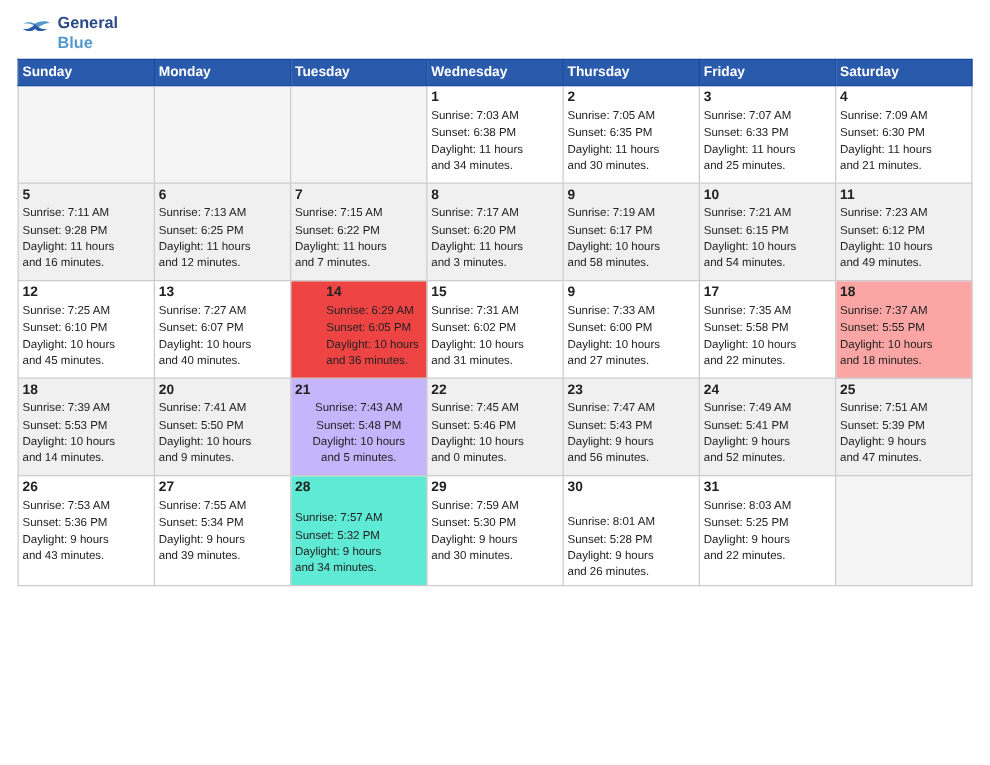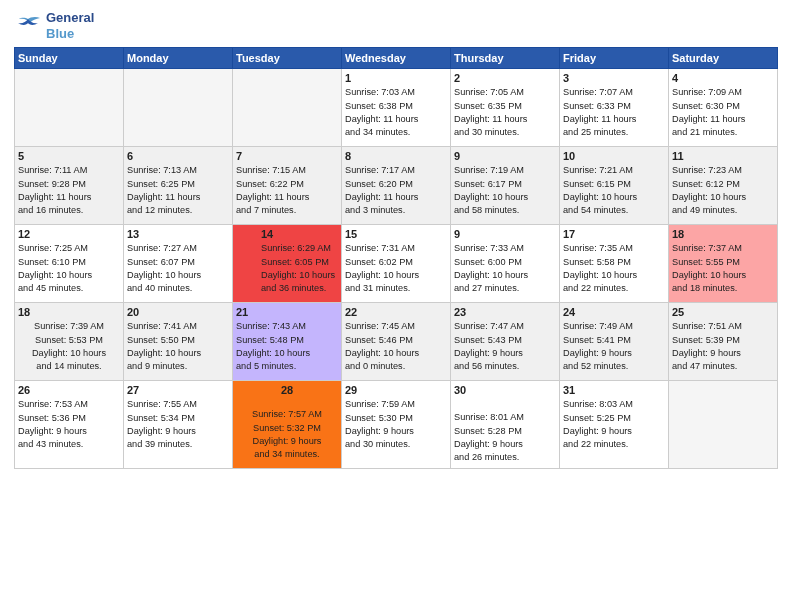--- a/index.html
+++ b/index.html
@@ -255,35 +255,35 @@
             <div class="day-num">18</div>
             <div class="day-info" style="white-space: pre-line;">Sunrise: 7:37 AM
 Sunset: 5:55 PM
 Daylight: 10 hours
 and 18 minutes.</div>
           </td>
         </tr>
         <tr>
           <td style="background: rgb(240, 240, 240);">
             <div class="day-num">18</div>
-            <div class="day-info" style="white-space: pre-line; text-align: center;">Sunrise: 7:39 AM
+            <div class="day-info" style="white-space: pre-line;">Sunrise: 7:39 AM
 Sunset: 5:53 PM
 Daylight: 10 hours
 and 14 minutes.</div>
           </td>
           <td style="background: rgb(240, 240, 240);">
             <div class="day-num">20</div>
             <div class="day-info" style="white-space: pre-line;">Sunrise: 7:41 AM
 Sunset: 5:50 PM
 Daylight: 10 hours
 and 9 minutes.</div>
           </td>
           <td style="background: #c4b5fd;">
             <div class="day-num">21</div>
-            <div class="day-info" style="white-space: pre-line;">Sunrise: 7:43 AM
+            <div class="day-info" style="white-space: pre-line; text-align: center;">Sunrise: 7:43 AM
 Sunset: 5:48 PM
 Daylight: 10 hours
 and 5 minutes.</div>
           </td>
           <td style="background: rgb(240, 240, 240);">
             <div class="day-num">22</div>
             <div class="day-info" style="white-space: pre-line;">Sunrise: 7:45 AM
 Sunset: 5:46 PM
 Daylight: 10 hours
 and 0 minutes.</div>
@@ -318,21 +318,21 @@
 Daylight: 9 hours
 and 43 minutes.</div>
           </td>
           <td style="background: rgb(255, 255, 255);">
             <div class="day-num">27</div>
             <div class="day-info" style="white-space: pre-line;">Sunrise: 7:55 AM
 Sunset: 5:34 PM
 Daylight: 9 hours
 and 39 minutes.</div>
           </td>
-          <td style="background: #f97316; text-align: center;">
+          <td style="background: #5eead4;">
             <div class="day-num">28</div>
             <div class="day-info" style="white-space: pre-line; margin-top: 12px;">Sunrise: 7:57 AM
 Sunset: 5:32 PM
 Daylight: 9 hours
 and 34 minutes.</div>
           </td>
           <td style="background: rgb(255, 255, 255);">
             <div class="day-num">29</div>
             <div class="day-info" style="white-space: pre-line;">Sunrise: 7:59 AM
 Sunset: 5:30 PM

